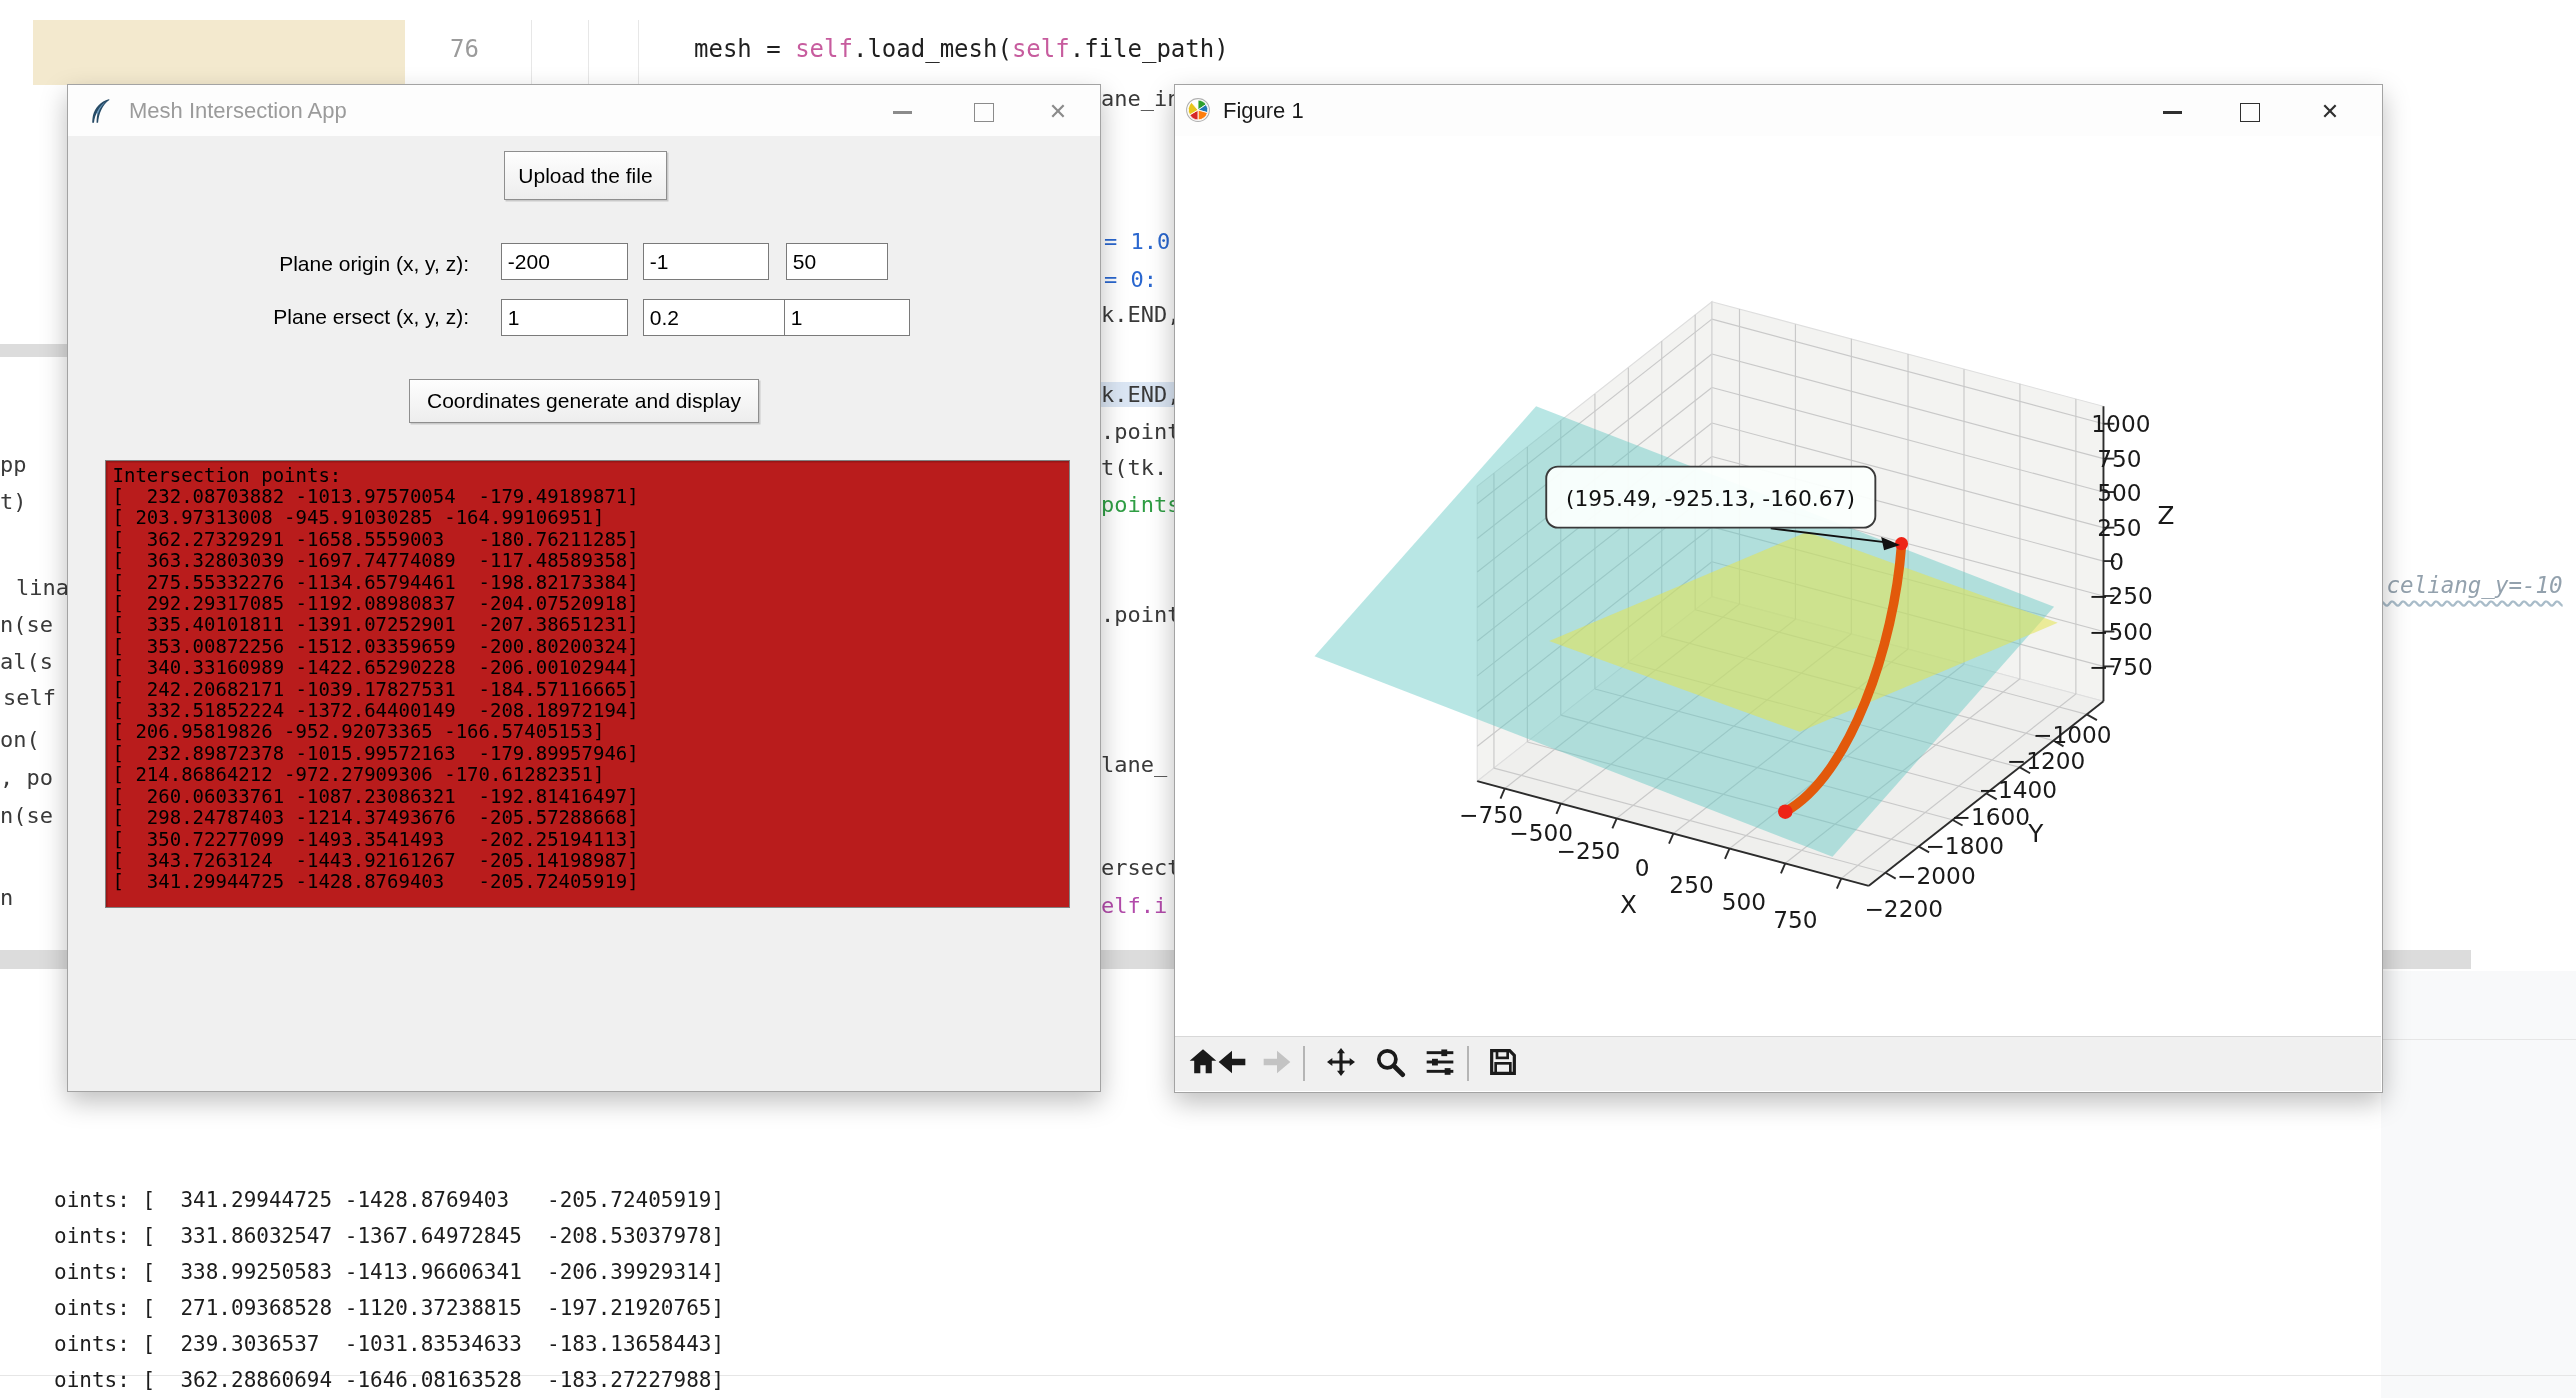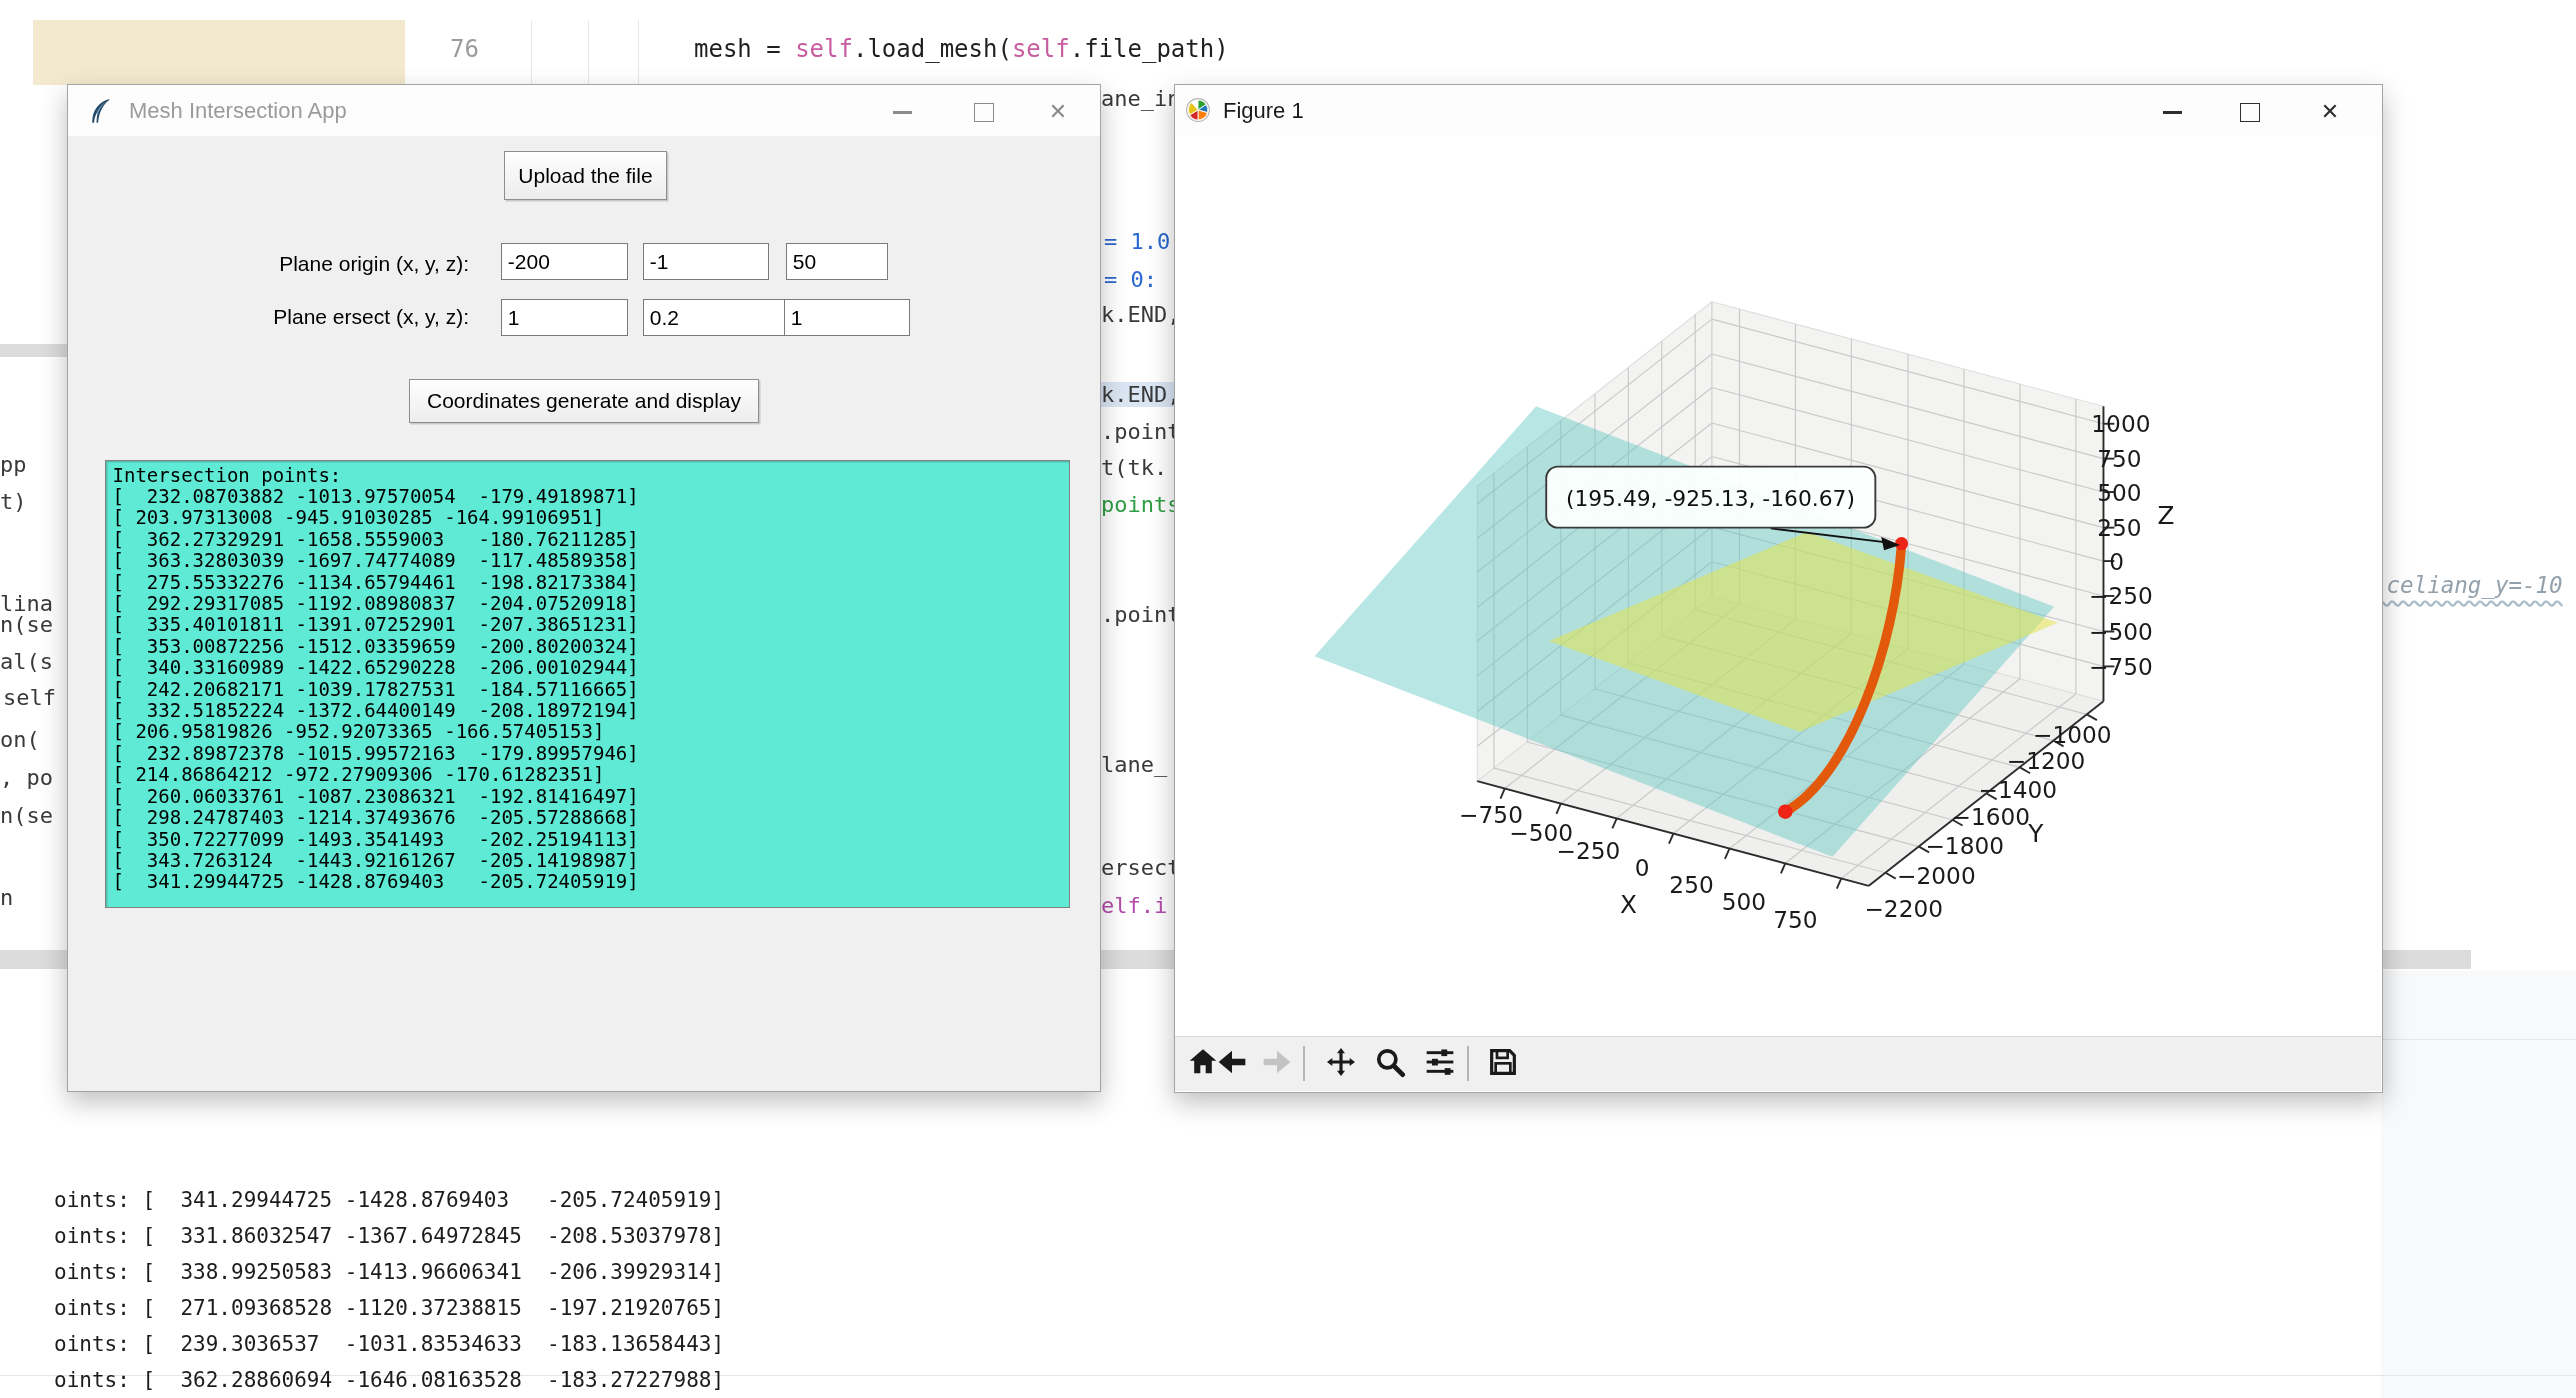--- a/index.html
+++ b/index.html
@@ -26,21 +26,21 @@
   .winbtn{position:absolute;top:0;width:68px;height:51px;text-align:center;line-height:51px;}
   .glyph-min{display:inline-block;width:19px;height:2.2px;vertical-align:middle;}
   .glyph-max{display:inline-block;width:17.4px;height:17.4px;border-style:solid;border-width:1.5px;vertical-align:middle;}
   .glyph-x{font-size:22px;}
   
   .tkbtn{background:linear-gradient(#fefefe,#ededed);border:0.7px solid #8e8e8e;
          box-shadow:1.5px 1.5px 0 #c9c9c9;color:#000;font-size:21px;text-align:center;}
   .tklabel{font-size:21px;color:#000;text-align:right;}
   .tkentry{background:#fff;border:0.7px solid #7a7a7a;font-size:21px;color:#000;
            font-family:"Liberation Sans",sans-serif;padding:0 5.8px;box-sizing:border-box;}
-  .ta{background:#5eead4;border:0.7px solid #828282;
+  .ta{background:#b91c1c;border:0.7px solid #828282;
       box-shadow:inset 1.5px 1.5px 0 rgba(0,0,0,.18);overflow:hidden;}
   .ta-line{font-family:"DejaVu Sans Mono",monospace;font-size:19px;line-height:21.4px;
            color:#000;white-space:pre;}
   
   .figcanvas{background:#fff;}
   .fig-toolbar{background:#f0f0f0;border-top:0.7px solid #d8d8d8;}
   .toolbtn{position:absolute;top:7.3px;width:38px;height:38px;}
   .toolsep{position:absolute;top:8.7px;width:1.5px;height:35px;background:#b5b5b5;}
   svg text{font-family:"DejaVu Sans",  "Liberation Sans", sans-serif;}
 </style>
@@ -51,21 +51,21 @@
 
   <div class="abs beige" style="left:33px;top:20.3px;width:372px;height:65px;"></div>
   <div class="abs guide" style="left:531px;top:20.3px;height:65px;"></div>
   <div class="abs guide" style="left:588px;top:20.3px;height:65px;"></div>
   <div class="abs guide" style="left:638px;top:20.3px;height:65px;"></div>
   <div class="abs lineno mono" style="left:421px;top:35px;width:58px;text-align:right;">76</div>
   <div class="abs code mono" style="left:694px;top:35px;"><span>mesh = </span><span class="tok-self">self</span><span>.load_mesh(</span><span class="tok-self">self</span><span>.file_path)</span></div>
 
   <div class="abs frag mono" style="left:0;top:452px;">pp</div>
   <div class="abs frag mono" style="left:0;top:489px;">t)</div>
-  <div class="abs frag mono" style="left:0;top:575px;margin-top:16px;">lina</div>
+  <div class="abs frag mono" style="left:16px;top:575px;">lina</div>
   <div class="abs frag mono" style="left:0;top:612px;">n(se</div>
   <div class="abs frag mono" style="left:0;top:649px;">al(s</div>
   <div class="abs frag mono" style="left:2.9px;top:685px;">self</div>
   <div class="abs frag mono" style="left:0;top:727px;">on(</div>
   <div class="abs frag mono" style="left:0;top:765px;">, po</div>
   <div class="abs frag mono" style="left:0;top:803px;">n(se</div>
   <div class="abs frag mono" style="left:0;top:885px;">n</div>
 
   <div class="abs frag mono" style="left:1101px;top:86px;">ane_in</div>
   <div class="abs frag mono" style="left:1104px;top:229px;color:#2a67cf;">= 1.0,</div>

